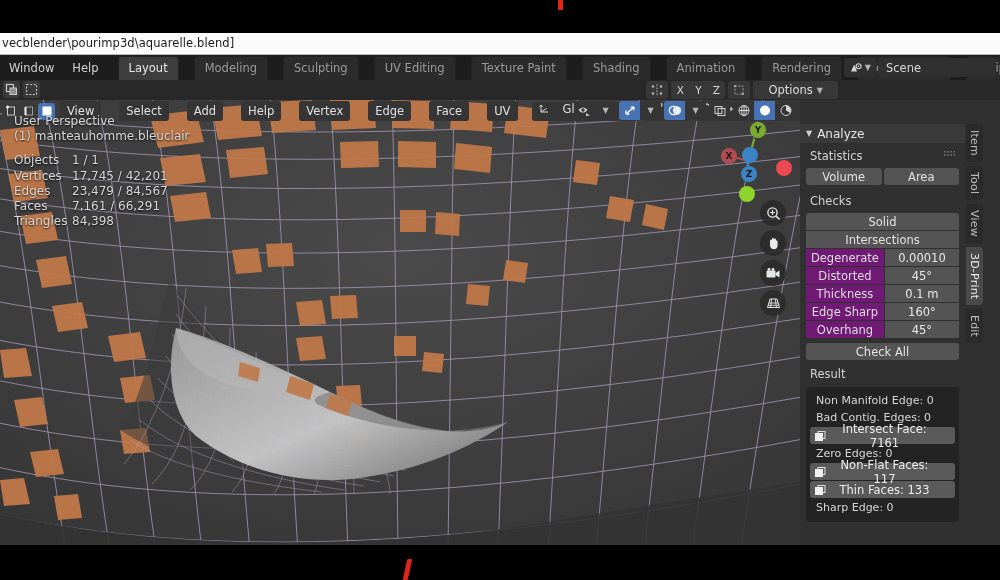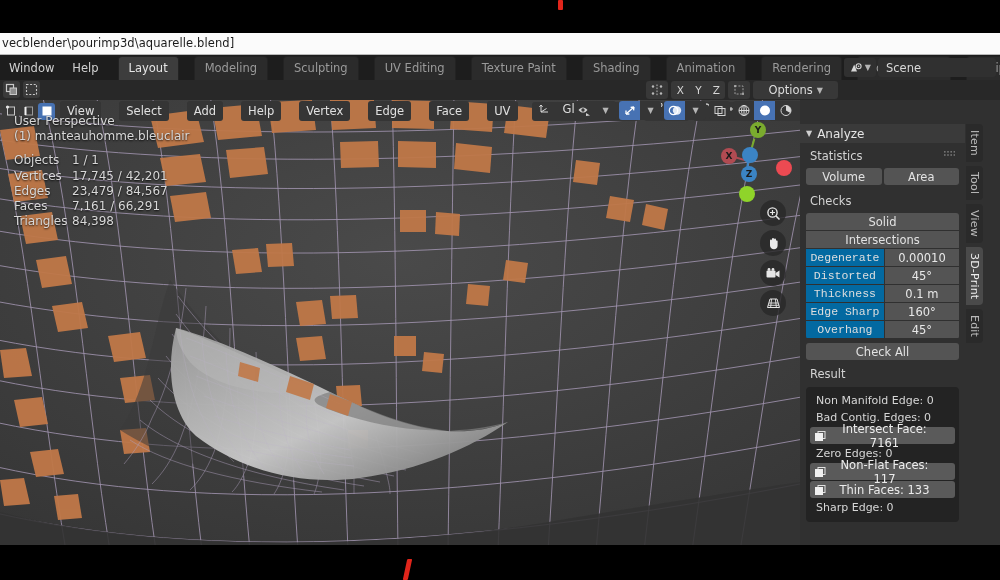--- a/index.html
+++ b/index.html
@@ -110,22 +110,22 @@
   #sb-body { position:absolute; left:0; top:44px; width:165px; bottom:0;
     overflow:hidden; }
   .sb-label { font-size:11.5px; color:#d3d3d3; padding:5px 0 4px 10px; }
   .btn-row { display:flex; gap:2px; margin:1px 6px 4px 6px; }
   .sb-btn { flex:1; height:17px; background:#545454; border-radius:3px;
     font-size:11.5px; color:#e2e2e2; display:flex; align-items:center;
     justify-content:center; }
   .sb-stack { margin:1px 6px 2px 6px; border-radius:3px; overflow:hidden; }
   .sb-stack .sb-btn { border-radius:0; margin-bottom:1px; }
   .prm-row { display:flex; gap:1px; margin-bottom:1px; }
-  .prm-k { flex:1.05; height:17px; background:#0369a1; font-size:11.5px;
-    color:#dedede; display:flex; align-items:center; justify-content:center;font-family:Liberation Mono, monospace; }
+  .prm-k { flex:1.05; height:17px; background:#701a75; font-size:11.5px;
+    color:#dedede; display:flex; align-items:center; justify-content:center; }
   .prm-v { flex:1; height:17px; background:#545454; font-size:11.5px;
     color:#e8e8e8; display:flex; align-items:center; justify-content:center; }
   #checkall { margin:4px 6px 2px 6px; height:17px; background:#545454;
     border-radius:3px; font-size:11.5px; color:#e3e3e3;
     display:flex; align-items:center; justify-content:center; }
   #result-box { margin:2px 6px 0 6px; background:#232323; border-radius:4px;
     padding:5px 4px 6px 4px; }
   .res-plain { font-size:11px; color:#d6d6d6; padding:2px 0 2px 6px; }
   .res-btn { display:flex; align-items:center; height:17px; background:#5a5a5a;
     border-radius:3px; margin:1px 0; }

